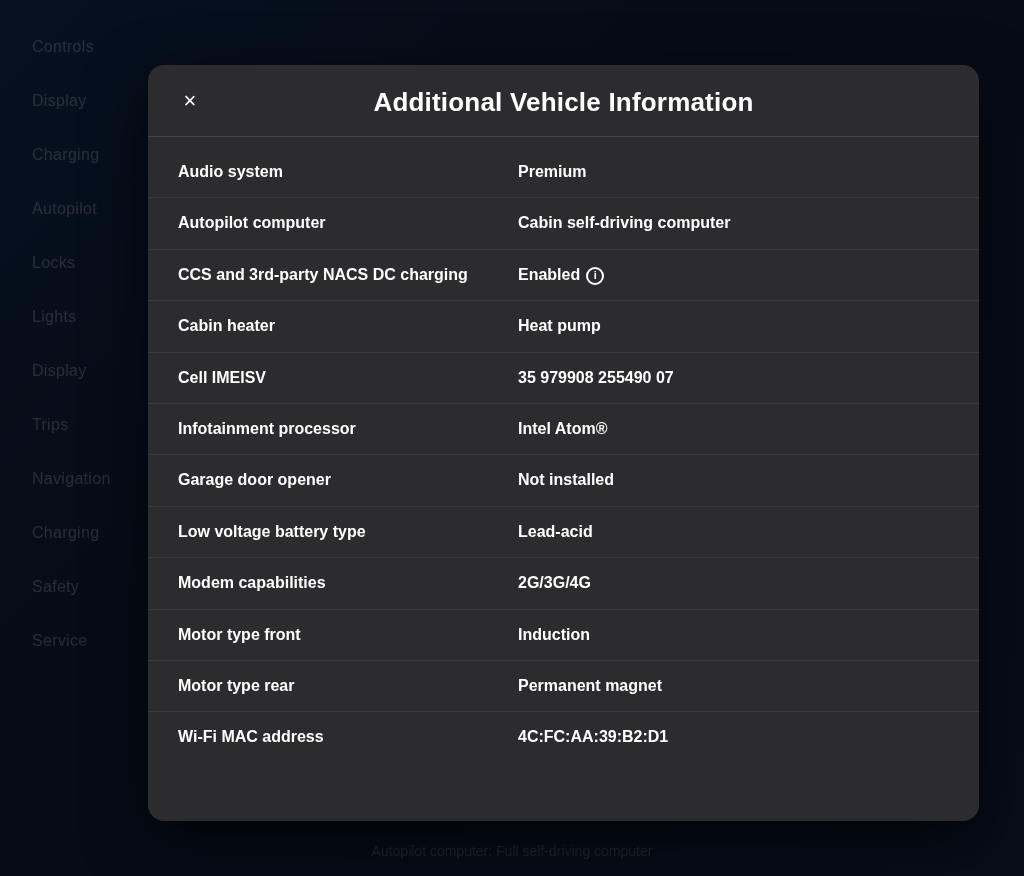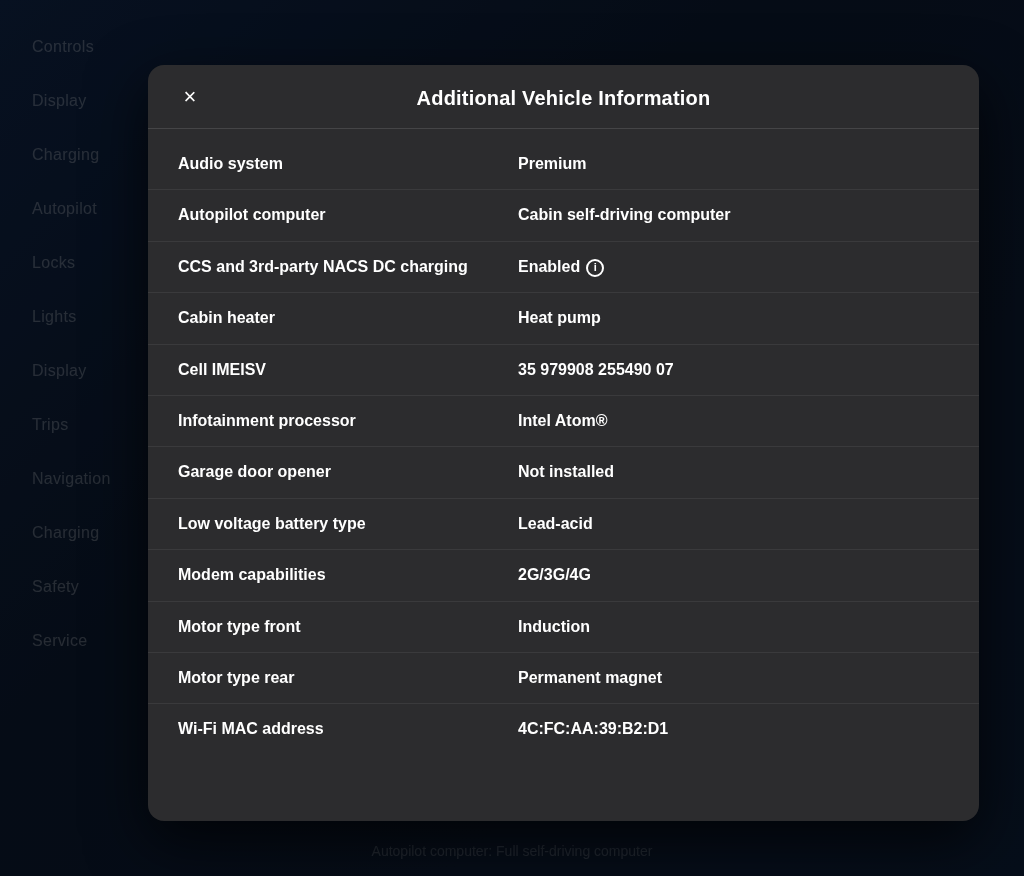--- a/index.html
+++ b/index.html
@@ -100,21 +100,21 @@
       display: flex;
       align-items: center;
       justify-content: center;
       border-radius: 50%;
       background: transparent;
       border: none;
     }
 
     .dialog-title {
       color: white;
-      font-size: 20px;
+      font-size: 26px;
       font-weight: 700;
       letter-spacing: 0.2px;
     }
 
     .dialog-body {
       flex: 1;
       overflow-y: auto;
       padding: 10px 0;
     }
 

